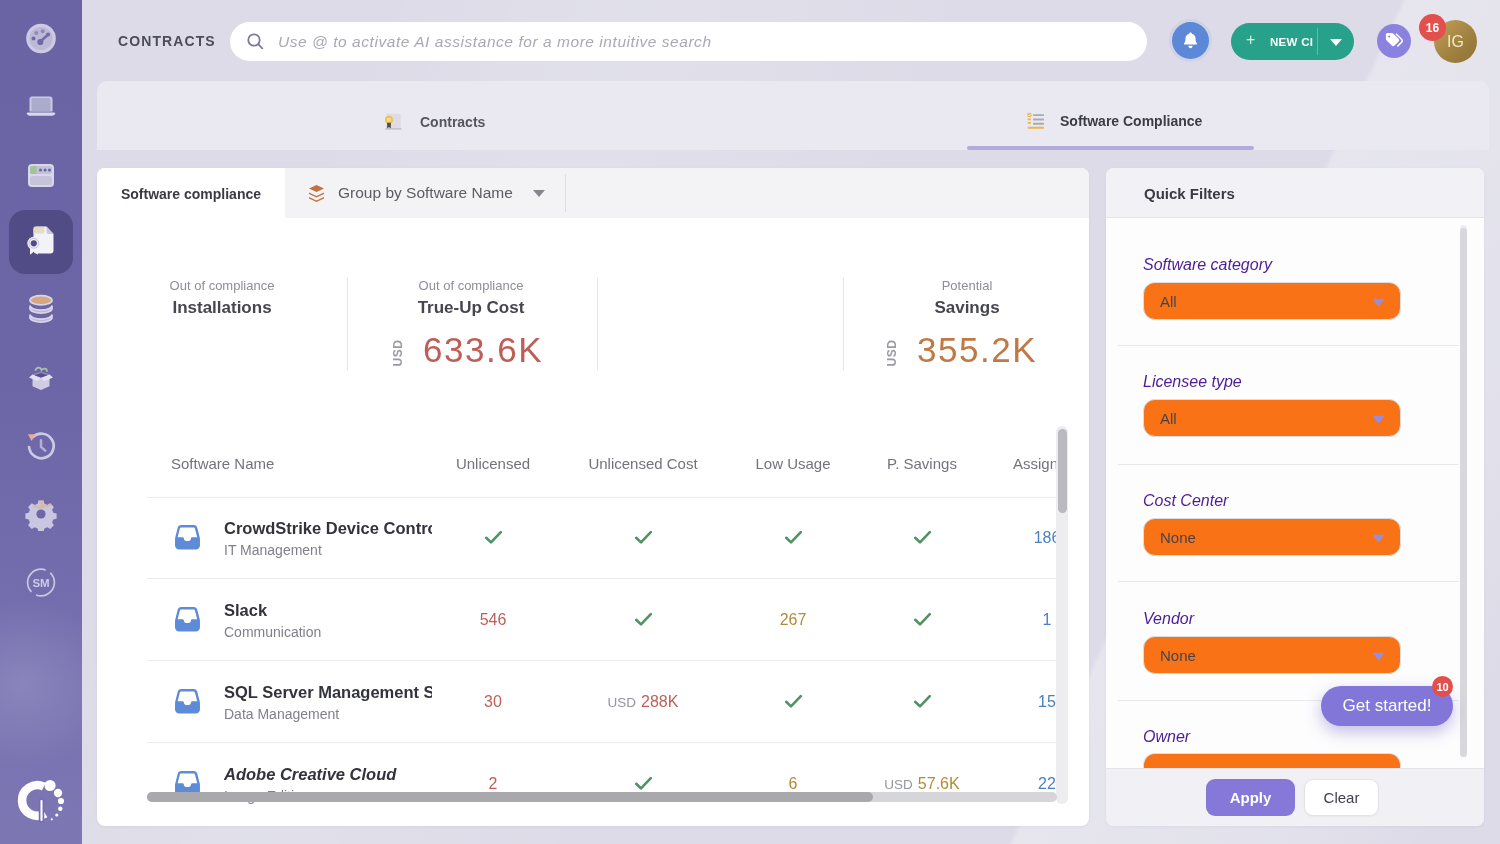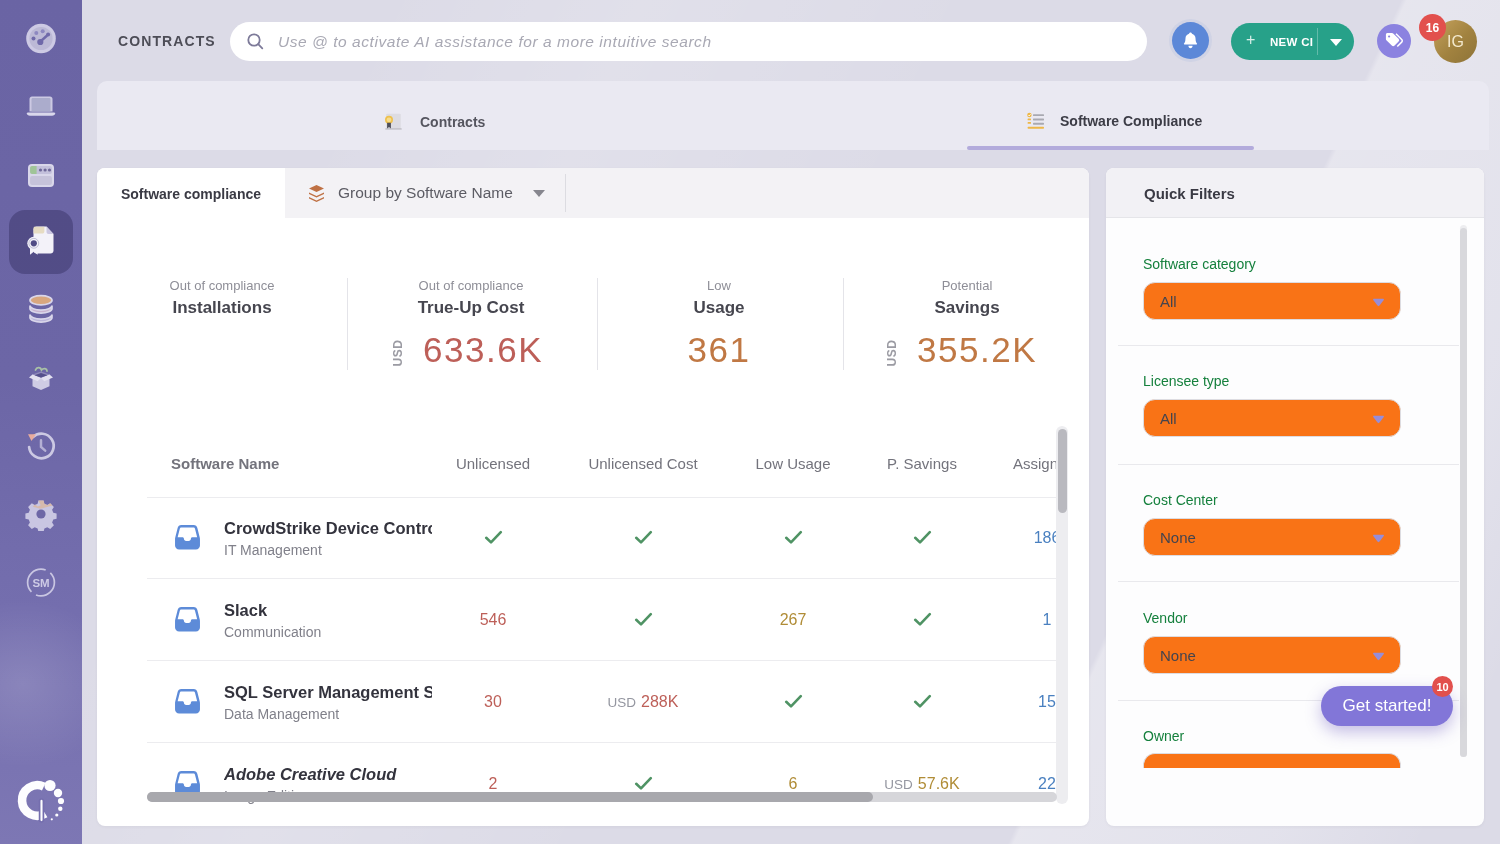--- a/index.html
+++ b/index.html
@@ -80,21 +80,21 @@
   .chk { position:absolute; }
   .vscroll-track { position:absolute; left:959px; top:258px; width:12px; height:378px; background:#ededf0; border-radius:6px; }
   .vscroll-thumb { position:absolute; left:960.5px; top:261px; width:9px; height:84px; background:#b9b9bf; border-radius:4.5px; }
   .hscroll-track { position:absolute; left:50px; top:624px; width:910px; height:10px; background:#d6d6da; border-radius:5px; }
   .hscroll-thumb { position:absolute; left:50px; top:624px; width:726px; height:10px; background:#a8a8ad; border-radius:5px; }
 
   
   .filters { left:1106px; top:168px; width:378px; height:658px; background:#fdfdfe; border-radius:8px; box-shadow:0 1px 3px rgba(60,60,90,.06); }
   .fhead { position:absolute; left:0; top:0; width:378px; height:50px; background:#f2f1f5; border-radius:8px 8px 0 0; border-bottom:1px solid #e5e5e9; }
   .fhead .t { position:absolute; left:38px; top:17px; font-size:15px; font-weight:600; color:#3a3a44; }
-  .flabel { position:absolute; left:37px; font-size:14px; color:#15803d; }
+  .flabel { position:absolute; left:37px; font-size:16px; color:#4c1d95;font-style:italic; }
   .fselect { position:absolute; left:37px; width:258px; height:38px; background:#f97316; border:1px solid #dddce1; border-radius:12px;
     font-size:15px; color:#44444e; display:flex; align-items:center; padding-left:16px; }
   .fselect svg { position:absolute; right:15px; top:15px; }
   .fdiv { position:absolute; left:12px; width:341px; height:1px; background:#e9e9ed; }
   .fscroll-track { position:absolute; left:354px; top:57px; width:7px; height:532px; background:#ededf0; border-radius:3.5px; }
   .fscroll-thumb { position:absolute; left:354px; top:60px; width:7px; height:529px; background:#d8d8dc; border-radius:3.5px; }
   .ffoot { position:absolute; left:0; top:600px; width:378px; height:58px; background:#f1f0f4; border-radius:0 0 8px 8px; border-top:1px solid #e5e5e9; }
   .btn-apply { position:absolute; left:100px; top:10px; width:89px; height:37px; background:#8578d8; border-radius:9px;
     color:#fff; font-size:15px; font-weight:600; display:flex; align-items:center; justify-content:center; }
   .btn-clear { position:absolute; left:198px; top:10px; width:75px; height:37px; background:#fff; border:1px solid #e3e3e7; border-radius:9px;
@@ -269,35 +269,30 @@
 
   <div class="stat" style="left:5px;">
     <div class="l1">Out of compliance</div>
     <div class="l2">Installations</div>
   </div>
   <div class="stat" style="left:254px;">
     <div class="l1">Out of compliance</div>
     <div class="l2">True-Up Cost</div>
     <div class="num red" style="left:-7px;"><span class="usd">USD</span> 633.6K</div>
   </div>
-  <div class="stat" style="left:502px;">
-    <div class="l1">Low</div>
-    <div class="l2">Usage</div>
-    <div class="num orange">361</div>
-  </div>
   <div class="stat" style="left:750px;">
     <div class="l1">Potential</div>
     <div class="l2">Savings</div>
     <div class="num orange" style="left:-9px;"><span class="usd">USD</span> 355.2K</div>
   </div>
   <div class="stat-div" style="left:250px;"></div>
   <div class="stat-div" style="left:500px;"></div>
   <div class="stat-div" style="left:746px;"></div>
 
-  <div class="thead" style="left:74px;font-weight:bold;">Software Name</div>
+  <div class="thead" style="left:74px;">Software Name</div>
   <div class="thead" style="left:336px; width:120px; text-align:center;">Unlicensed</div>
   <div class="thead" style="left:486px; width:120px; text-align:center;">Unlicensed Cost</div>
   <div class="thead" style="left:636px; width:120px; text-align:center;">Low Usage</div>
   <div class="thead" style="left:765px; width:120px; text-align:center;">P. Savings</div>
   <div class="thead" style="left:916px;">Assigne</div>
 
   <div class="rowline" style="top:329px;"></div>
   <div class="rowline" style="top:410px;"></div>
   <div class="rowline" style="top:492px;"></div>
   <div class="rowline" style="top:574px;"></div>
@@ -395,16 +390,20 @@
   <div class="fdiv" style="top:413px;"></div>
   <div class="flabel" style="top:442px;">Vendor</div>
   <div class="fselect" style="top:468px;">None<svg width="13" height="9" viewBox="0 0 15 11">
         <path d="M1.8 1h11.4q1.5 0 .7 1.3L9 9q-1.5 2-3 0L1.1 2.3Q.3 1 1.8 1z" fill="#978dd8"></path>
       </svg></div>
   <div class="fdiv" style="top:532px;"></div>
   <div class="flabel" style="top:560px;">Owner</div>
   <div class="fselect" style="top:585px; height:15px; border-radius:12px 12px 0 0; border-bottom:none;"></div>
   <div class="fscroll-track"></div>
   <div class="fscroll-thumb"></div>
+  <div class="ffoot">
+    <div class="btn-apply">Apply</div>
+    <div class="btn-clear">Clear</div>
+  </div>
 </div>
 
 <div class="abs getstarted">Get started!</div>
 <div class="abs badge10">10</div>
 
 </body></html>

